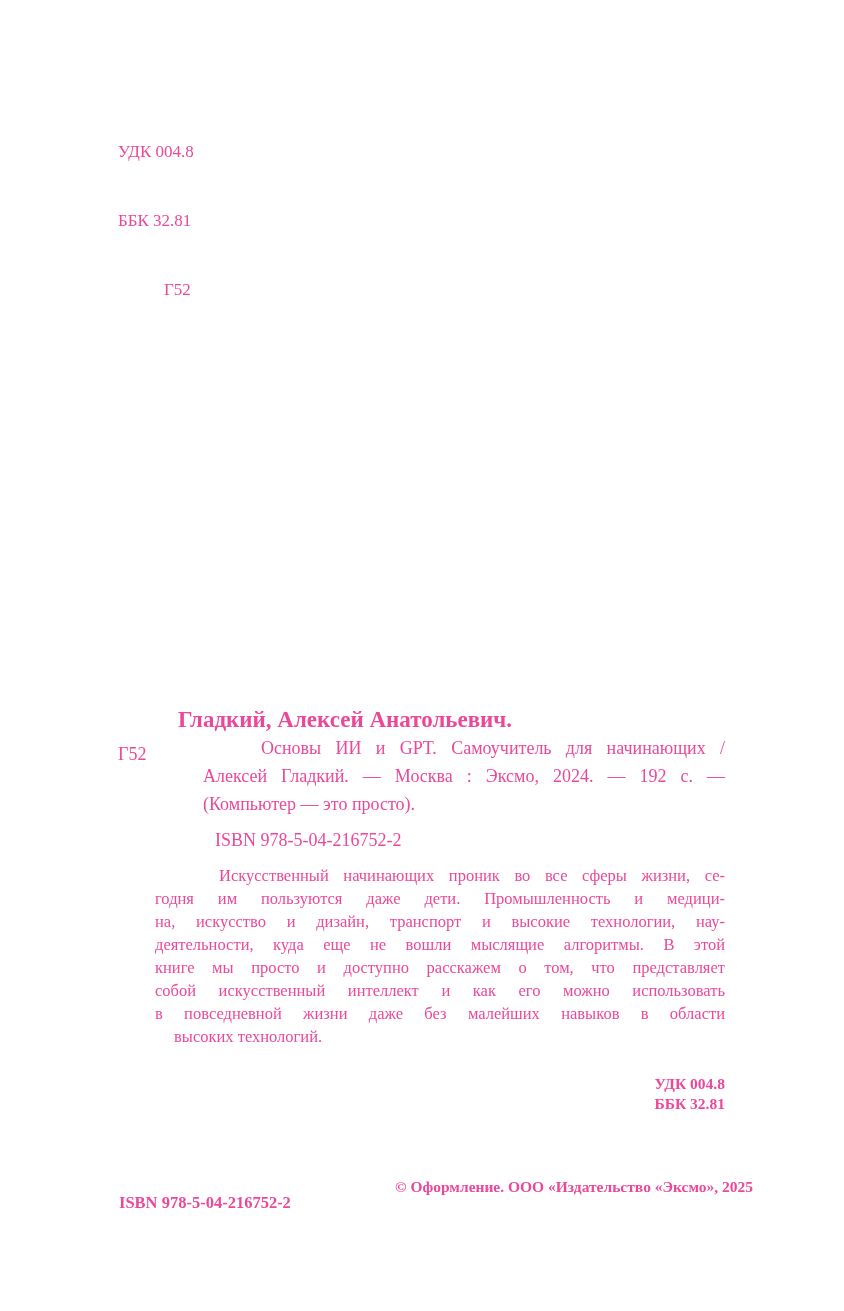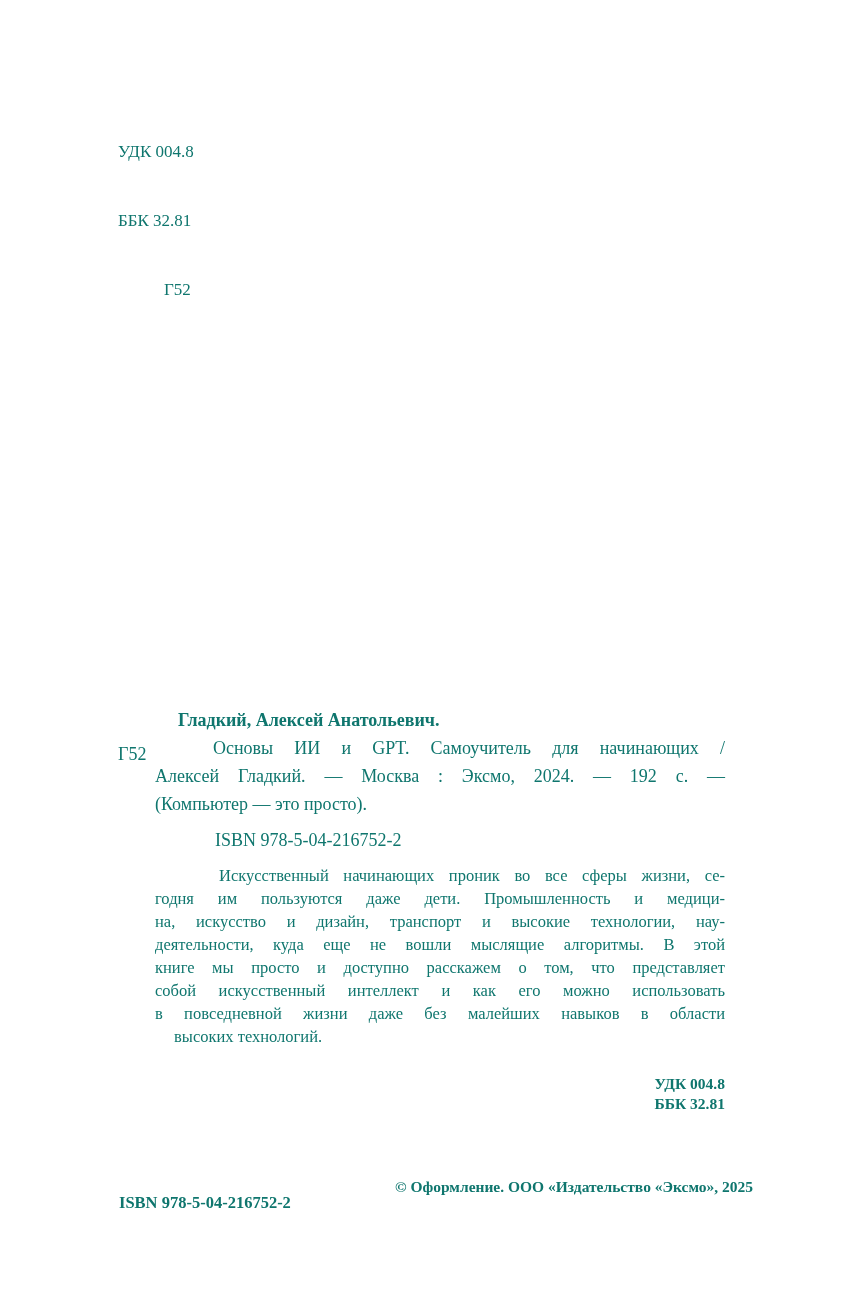--- a/index.html
+++ b/index.html
@@ -6,21 +6,21 @@
     margin: 0;
     padding: 0;
     background: #e8e8e8;
   }
   .page {
     position: relative;
     width: 844px;
     height: 1311px;
     margin: 0 auto;
     background: #ffffff;
-    color: #0f766e;
+    color: #ec4899;
     font-family: "Liberation Serif", "DejaVu Serif", serif;
     overflow: hidden;
   }
 
   
   .top-codes {
     position: absolute;
     left: 118px;
     top: 94px;
     font-size: 17px;
@@ -40,29 +40,30 @@
     line-height: 28px;
   }
   .card {
     position: absolute;
     left: 155px;
     top: 706px;
     width: 570px;
   }
   .author-heading {
     font-weight: bold;
-    font-size: 18px;
+    font-size: 23px;
     line-height: 28px;
     padding-left: 23px;
   }
   .biblio-line {
     font-size: 18px;
     line-height: 28px;
     text-align: justify;
     text-align-last: justify;
+    margin-left: 48px;
   }
   .biblio-line.first {
     text-indent: 58px;
   }
   .biblio-line.last {
     text-align: center;
     text-align-last: left;
   }
   .isbn-line {
     font-size: 18px;

